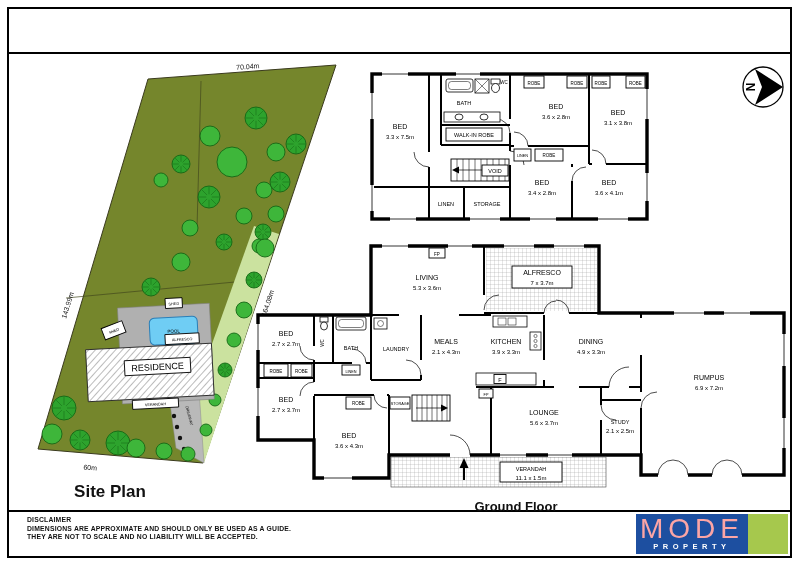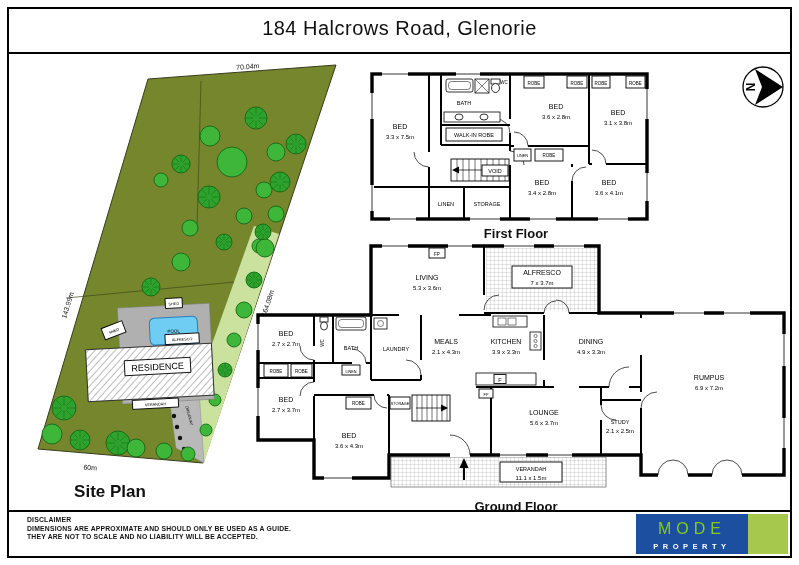--- a/index.html
+++ b/index.html
@@ -24,32 +24,31 @@
   .rd{font-size:6px;text-anchor:middle;fill:#000;}
   .rs{font-size:5.5px;text-anchor:middle;fill:#000;}
   .tl{font-size:4.5px;text-anchor:middle;fill:#000;}
   .tt{font-size:3.8px;text-anchor:middle;fill:#000;}
   .dim{font-size:7px;text-anchor:middle;fill:#111;}
   
   .disclaimer{position:absolute;left:27px;top:516px;font-weight:bold;font-size:6.8px;
               line-height:8.6px;letter-spacing:0.2px;color:#111;}
   .logo-blue{position:absolute;left:636px;top:514px;width:112px;height:40px;text-align:center;}
   .logo-green{position:absolute;left:748px;top:514px;width:40px;height:40px;}
-  .logo-mode{font-size:16px;letter-spacing:5px;color:#84cc16;line-height:26px;margin-top:2px;}
+  .logo-mode{font-size:28px;letter-spacing:5px;color:#fca5a5;line-height:26px;margin-top:2px;}
   .logo-prop{font-size:7.5px;letter-spacing:4.5px;color:#fff;font-weight:bold;}
 </style>
 </head>
 <body>
 
 <div class="page">
   <div class="frame"></div>
   <div class="hline" style="top:52px"></div>
   <div class="hline" style="top:510px"></div>
 
-  <div class="title">184 Halcrows Road, Glenorie</div>
 
   <svg style="left:738px;top:62px" width="50" height="50" viewBox="0 0 50 50">
     <circle cx="25" cy="25" r="20" fill="none" stroke="#000" stroke-width="1.3"></circle>
     <polygon points="17,7 45,25 17,43 24,25" fill="#000"></polygon>
     <text x="11" y="28.5" font-size="12" font-weight="bold" text-anchor="middle" transform="rotate(90 11 25)">N</text>
   </svg>
 
   <svg style="left:18px;top:56px" width="335" height="455" viewBox="0 0 335 455">
     <defs>
       <pattern id="hatchDiag" width="5" height="5" patternUnits="userSpaceOnUse" patternTransform="rotate(45)">
@@ -350,21 +349,20 @@
       <text x="158.5" y="90" class="tt">LINEN</text>
       <text x="185" y="90" class="tl">ROBE</text>
       <text x="82" y="139" class="rs">LINEN</text>
       <text x="123" y="139" class="rs">STORAGE</text>
       <text x="178" y="118" class="rn">BED</text>
       <text x="178" y="128" class="rd">3.4 x 2.8m</text>
       <text x="245" y="118" class="rn">BED</text>
       <text x="245" y="128" class="rd">3.6 x 4.1m</text>
     </g>
   </svg>
-  <div class="caption cap-ff">First Floor</div>
 
   <svg id="gfsvg" style="left:254px;top:240px" width="536" height="252" viewBox="0 0 536 252">
     <defs>
       <pattern id="gridPat" width="4" height="4" patternUnits="userSpaceOnUse">
         <path d="M0,0 H4 M0,0 V4" stroke="#9a9a9a" stroke-width="0.5" fill="none"></path>
       </pattern>
     </defs>
     <path class="wall-o" d="M117,6 L345,6 L345,73 L530,73 L530,235 L387,235 L387,215 L135,215 L135,238 L60,238 L60,200 L4,200 L4,75 L117,75 Z"></path>
     <rect x="232" y="8" width="111" height="63" fill="url(#gridPat)"></rect>
     <rect x="137" y="217" width="215" height="30" fill="url(#gridPat)" stroke="#444" stroke-width="0.6"></rect>

